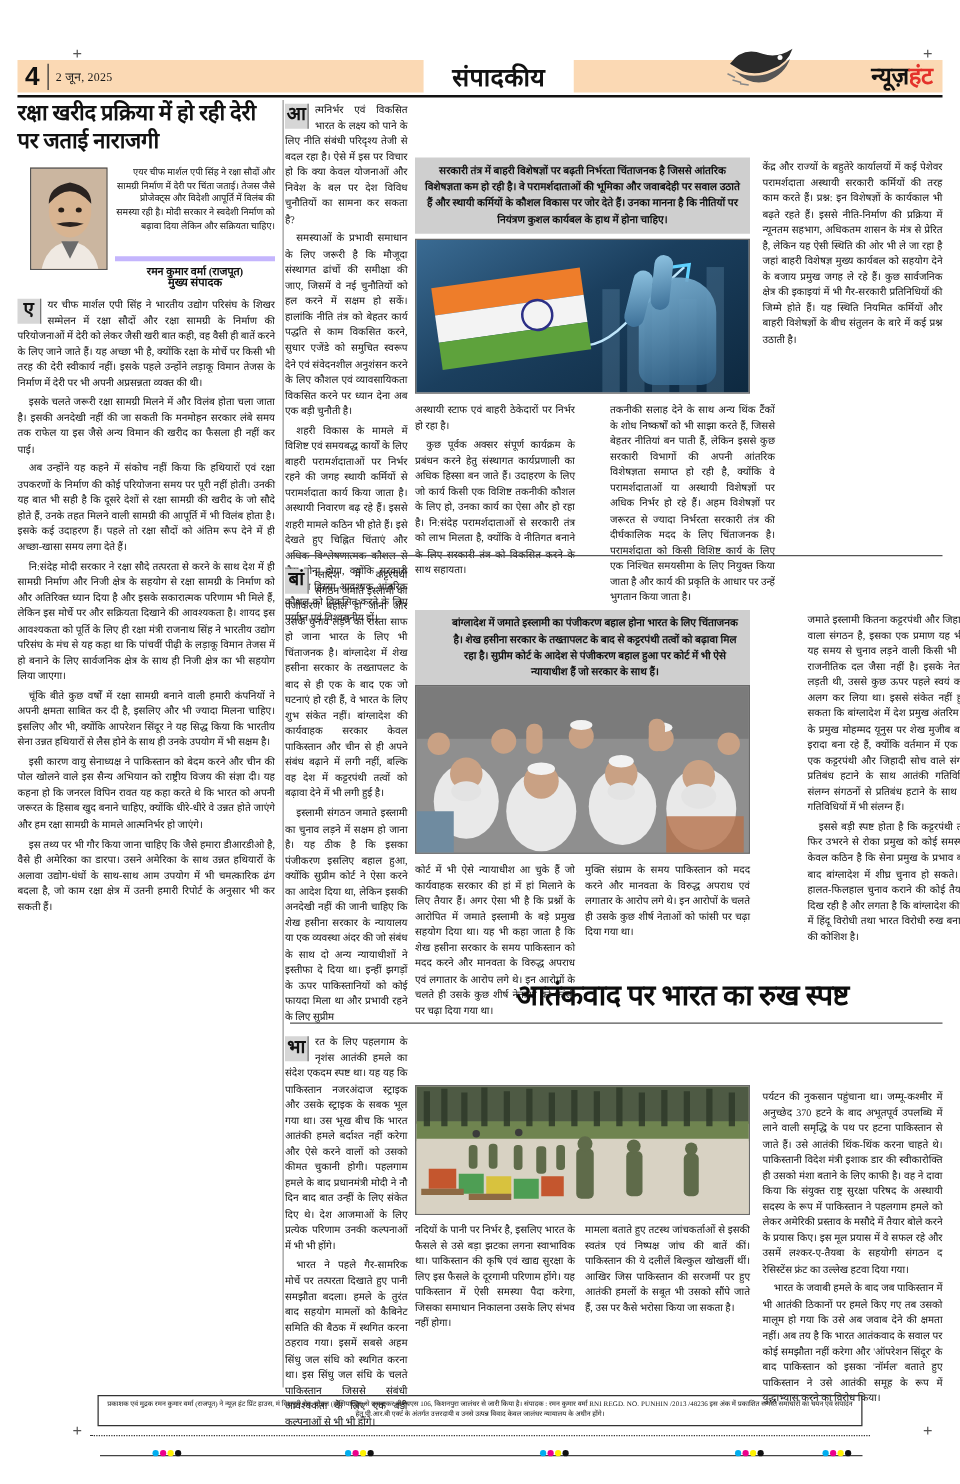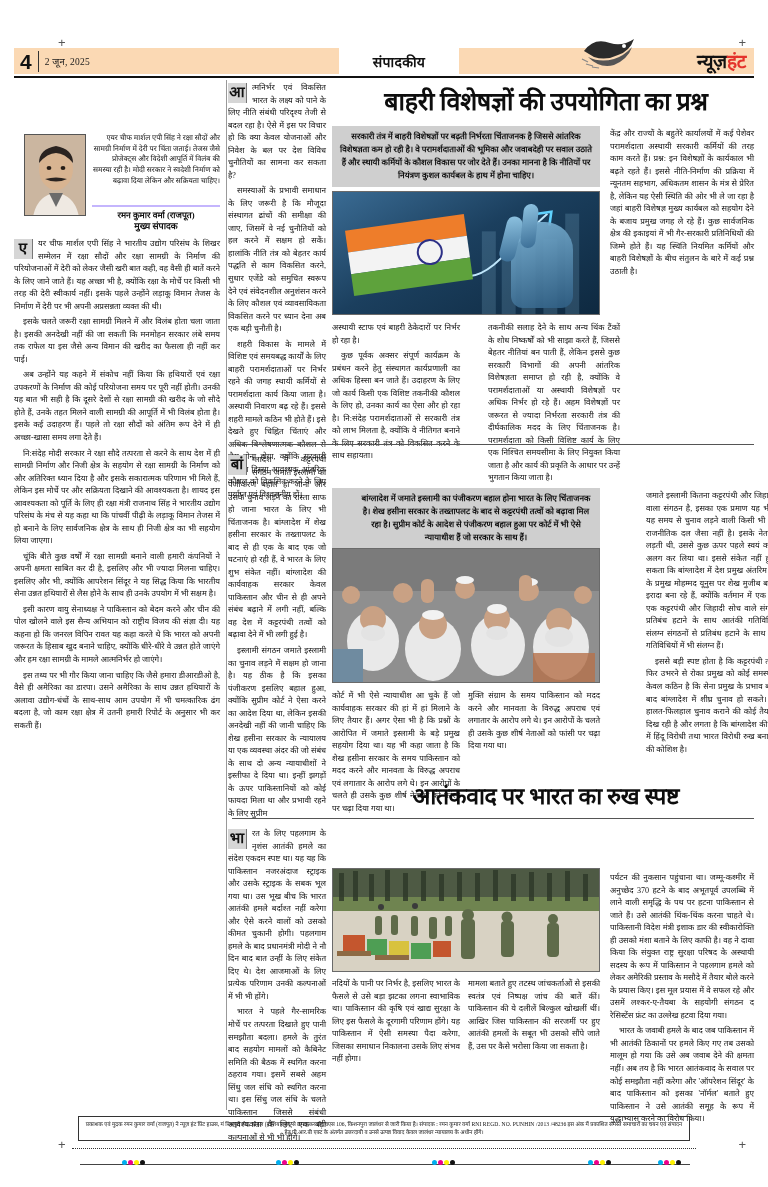--- a/index.html
+++ b/index.html
@@ -65,21 +65,21 @@
     padding-left: 6px;
     letter-spacing: .2px;
   }
   .mast-section {
     display: flex;
     align-items: center;
     justify-content: center;
     width: 120px;
     background: #fff;
     font-weight: bold;
-    font-size: 14px;
+    font-size: 20px;
     color: #111;
     letter-spacing: .3px;
   }
   .mast-right {
     background: #fbd9b4;
     flex: 1;
     position: relative;
     display: flex;
     align-items: center;
     justify-content: flex-end;
@@ -163,21 +163,21 @@
     color: #111;
   }
   .editor-name {
     position: absolute;
     left: 92px;
     top: 205px;
     width: 128px;
     text-align: center;
     font-size: 8.6px;
     font-weight: bold;
-    border-top: 2px solid #c4b5fd;
+    border-top: 4px solid #c4b5fd;
     padding-top: 2px;
     color: #111;
   }
   .editor-role {
     position: absolute;
     left: 92px;
     top: 219px;
     width: 128px;
     text-align: center;
     font-size: 9px;
@@ -307,20 +307,21 @@
         <path d="M2 26 l6 3 M6 31 l7 2 M12 34 l7 1" stroke="#888" stroke-width="1.2" fill="none"></path>
       </svg>
       <span class="brand">
         <span>न्यूज़</span><span class="accent">हंट</span>
       </span>
     </div>
   </div>
 
   <div class="hr-thick" style="left:14px; top:76px; width:740px; height:1.6px;"></div>
 
+  <div class="lead-head">रक्षा खरीद प्रक्रिया में हो रही देरी पर जताई नाराजगी</div>
 
   <div class="editor-photo">
     <svg viewBox="0 0 62 82" width="62" height="82">
       <rect width="62" height="82" fill="#cbb6a0"></rect>
       <ellipse cx="31" cy="34" rx="17" ry="21" fill="#d8b491"></ellipse>
       <path d="M14 28 Q31 8 48 28 Q48 14 31 11 Q14 14 14 28 Z" fill="#2a2320"></path>
       <ellipse cx="24" cy="33" rx="2.4" ry="2" fill="#251c16"></ellipse>
       <ellipse cx="38" cy="33" rx="2.4" ry="2" fill="#251c16"></ellipse>
       <path d="M20 44 Q31 49 42 44 Q31 41 20 44 Z" fill="#2a2320"></path>
       <path d="M8 82 Q12 60 31 58 Q50 60 54 82 Z" fill="#efe9e2"></path>
@@ -337,21 +338,20 @@
     <p>इसके चलते जरूरी रक्षा सामग्री मिलने में और विलंब होता चला जाता है। इसकी अनदेखी नहीं की जा सकती कि मनमोहन सरकार लंबे समय तक राफेल या इस जैसे अन्य विमान की खरीद का फैसला ही नहीं कर पाई।</p>
     <p>अब उन्होंने यह कहने में संकोच नहीं किया कि हथियारों एवं रक्षा उपकरणों के निर्माण की कोई परियोजना समय पर पूरी नहीं होती। उनकी यह बात भी सही है कि दूसरे देशों से रक्षा सामग्री की खरीद के जो सौदे होते हैं, उनके तहत मिलने वाली सामग्री की आपूर्ति में भी विलंब होता है। इसके कई उदाहरण हैं। पहले तो रक्षा सौदों को अंतिम रूप देने में ही अच्छा-खासा समय लगा देते हैं।</p>
     <p>नि:संदेह मोदी सरकार ने रक्षा सौदे तत्परता से करने के साथ देश में ही सामग्री निर्माण और निजी क्षेत्र के सहयोग से रक्षा सामग्री के निर्माण को और अतिरिक्त ध्यान दिया है और इसके सकारात्मक परिणाम भी मिले हैं, लेकिन इस मोर्चे पर और सक्रियता दिखाने की आवश्यकता है। शायद इस आवश्यकता को पूर्ति के लिए ही रक्षा मंत्री राजनाथ सिंह ने भारतीय उद्योग परिसंघ के मंच से यह कहा था कि पांचवीं पीढ़ी के लड़ाकू विमान तेजस में हो बनाने के लिए सार्वजनिक क्षेत्र के साथ ही निजी क्षेत्र का भी सहयोग लिया जाएगा।</p>
     <p>चूंकि बीते कुछ वर्षों में रक्षा सामग्री बनाने वाली हमारी कंपनियों ने अपनी क्षमता साबित कर दी है, इसलिए और भी ज्यादा मिलना चाहिए। इसलिए और भी, क्योंकि आपरेशन सिंदूर ने यह सिद्ध किया कि भारतीय सेना उन्नत हथियारों से लैस होने के साथ ही उनके उपयोग में भी सक्षम है।</p>
     <p>इसी कारण वायु सेनाध्यक्ष ने पाकिस्तान को बेदम करने और चीन की पोल खोलने वाले इस सैन्य अभियान को राष्ट्रीय विजय की संज्ञा दी। यह कहना हो कि जनरल विपिन रावत यह कहा करते थे कि भारत को अपनी जरूरत के हिसाब खुद बनाने चाहिए, क्योंकि धीरे-धीरे वे उन्नत होते जाएंगे और हम रक्षा सामग्री के मामले आत्मनिर्भर हो जाएंगे।</p>
     <p>इस तथ्य पर भी गौर किया जाना चाहिए कि जैसे हमारा डीआरडीओ है, वैसे ही अमेरिका का डारपा। उसने अमेरिका के साथ उन्नत हथियारों के अलावा उद्योग-धंधों के साथ-साथ आम उपयोग में भी चमत्कारिक ढंग बदला है, जो काम रक्षा क्षेत्र में उतनी हमारी रिपोर्ट के अनुसार भी कर सकती हैं।</p>
   </div>
 
   <div class="vrule" style="left:226px; top:80px; height:1030px;"></div>
 
-  <div class="art-head head-1">बाहरी विशेषज्ञों की उपयोगिता का प्रश्न</div>
 
   <div class="standfirst sf-1">सरकारी तंत्र में बाहरी विशेषज्ञों पर बढ़ती निर्भरता चिंताजनक है जिससे आंतरिक विशेषज्ञता कम हो रही है। वे परामर्शदाताओं की भूमिका और जवाबदेही पर सवाल उठाते हैं और स्थायी कर्मियों के कौशल विकास पर जोर देते हैं। उनका मानना है कि नीतियों पर नियंत्रण कुशल कार्यबल के हाथ में होना चाहिए।</div>
 
   <div class="photo img-flag">
     <svg class="curve" viewBox="0 0 268 124" preserveAspectRatio="none">
       <rect width="268" height="124" fill="none"></rect>
       <g opacity=".18" fill="#9fd4f0">
         <rect x="150" y="40" width="14" height="84"></rect>
         <rect x="170" y="55" width="14" height="69"></rect>
         <rect x="190" y="30" width="14" height="94"></rect>

